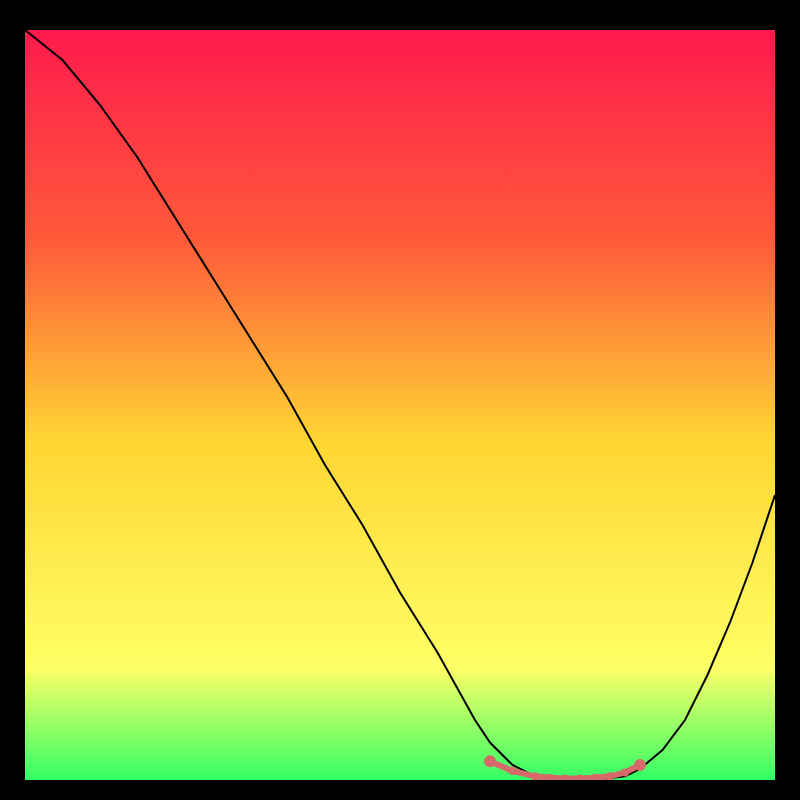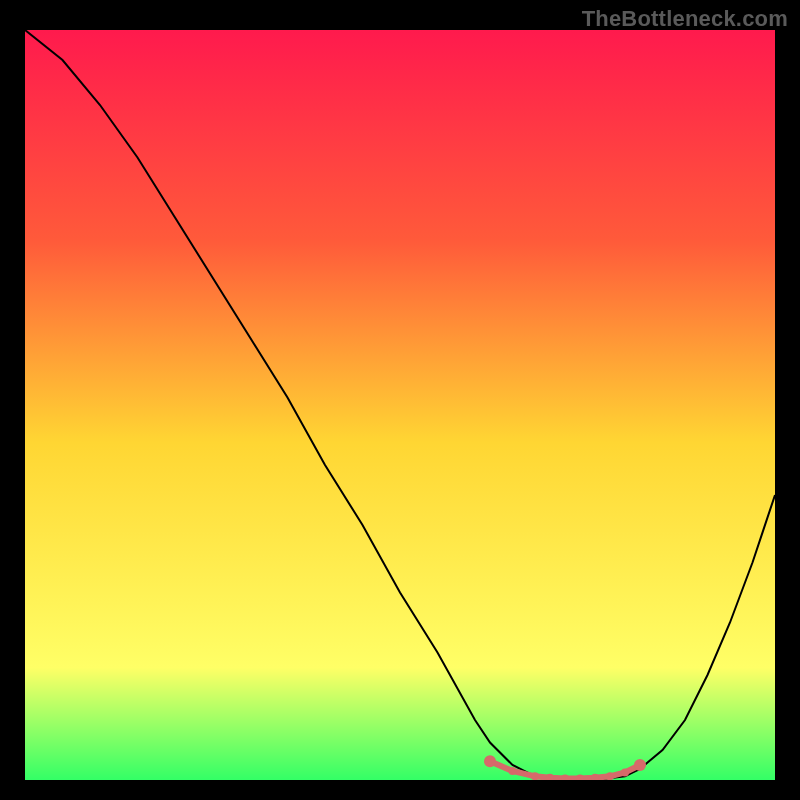--- a/index.html
+++ b/index.html
@@ -30,21 +30,20 @@
   }
   svg { display: block; }
   .curve { fill: none; stroke: #000; stroke-width: 2; }
   .dots { fill: #d66a6a; }
   .dotpath { fill: none; stroke: #d66a6a; stroke-width: 6; stroke-linecap: round; }
 </style>
 </head>
 <body>
 
 <div class="frame">
-  <div class="watermark">TheBottleneck.com</div>
   <div class="plot">
     <svg id="svg" width="750" height="750" viewBox="0 0 750 750">
       <defs>
         <linearGradient id="bg" x1="0" y1="0" x2="0" y2="1">
           <stop id="g0" offset="0%" stop-color="#ff1a4d"></stop>
           <stop id="g1" offset="28%" stop-color="#ff5a3a"></stop>
           <stop id="g2" offset="55%" stop-color="#ffd633"></stop>
           <stop id="g3" offset="85%" stop-color="#ffff66"></stop>
           <stop id="g4" offset="100%" stop-color="#33ff66"></stop>
         </linearGradient>

